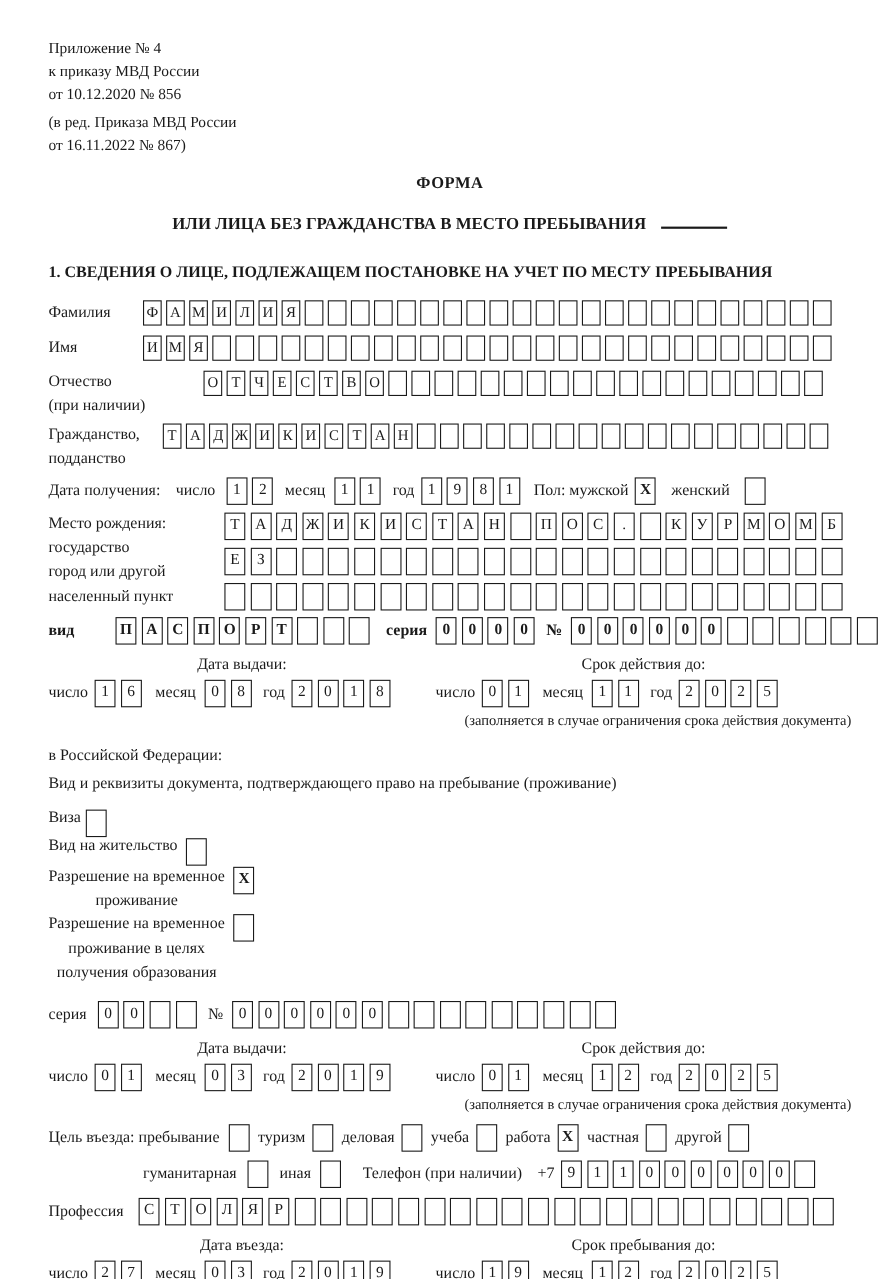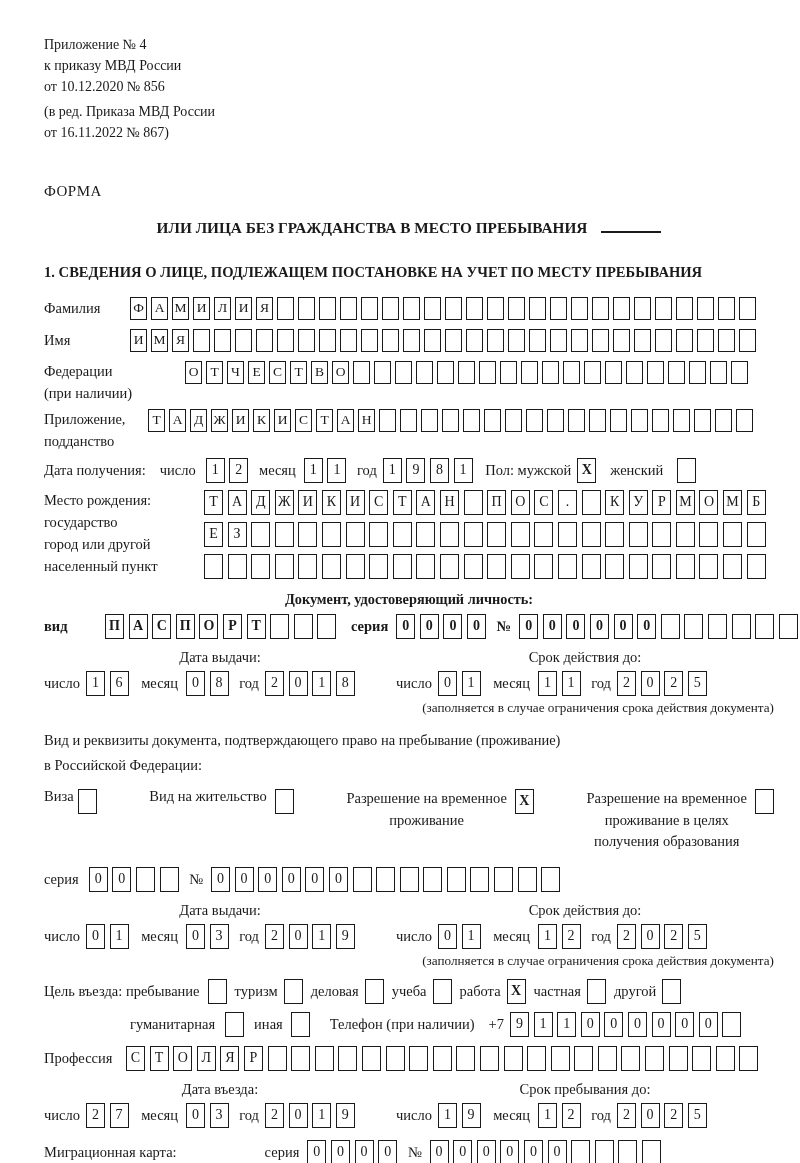--- a/index.html
+++ b/index.html
@@ -3,21 +3,21 @@
 <meta charset="utf-8">
 <style>
   html,body{margin:0;padding:0;background:#ffffff;}
   body{width:800px;min-height:1163px;color:#1a1a1a;
        font-family:"Liberation Serif","DejaVu Serif",serif;font-size:14.5px;}
   .page{box-sizing:border-box;width:800px;min-height:1163px;padding:34px 26px 16px 44px;}
 
   
   .appendix{font-size:14px;line-height:1.5;}
   .appendix .gap{margin-top:4px;}
-  .form-label{text-align:left;font-weight:normal;margin-top:40px;font-size:15px;letter-spacing:.5px;}
+  .form-label{text-align:center;font-weight:bold;margin-top:16px;font-size:15px;letter-spacing:.5px;}
 
   .title{ text-align:center;font-weight:bold;font-size:15.3px;line-height:1.6;margin-top:16px;}
   .blank-line{display:inline-block;width:60px;height:13px;border-bottom:2.2px solid #1a1a1a;margin-left:14px;}
   .section-heading{font-weight:bold;font-size:14.6px;margin-top:24px;}
 
   
   .row{display:flex;align-items:center;margin-top:9px;white-space:nowrap;}
   .row.top{align-items:flex-start;}
   .lbl{flex:none;}
   .w86{width:86px;} .w140{width:141px;} .w104{width:104px;} .w160{width:160px;} .w61{width:61px;}
@@ -44,21 +44,21 @@
   .date-col1{width:352px;flex:none;}
   .date-col2{flex:1;}
   .date-head{text-align:center;margin-bottom:5px;}
   .date-col2 .date-head{text-align:center;}
   .date-fields{display:flex;align-items:center;white-space:nowrap;}
   .note{font-size:13.2px;text-align:right;margin-top:4px;}
 
   .plain{margin-top:12px;line-height:1.7;}
 
   
-  .permits{display:flex;align-items:flex-start;justify-content:space-between;margin-top:10px;}
+  .permits{display:flex;align-items:flex-start;justify-content:space-between;margin-top:10px;flex-direction:column;}
   .permit-opt{display:flex;align-items:flex-start;}
   .permit-text{text-align:center;line-height:1.5;}
   .permit-opt .checkbox{margin-left:8px;margin-top:1px;}
 </style>
 </head>
 <body>
 
 <div class="page">
 
   <div class="appendix">
@@ -84,29 +84,29 @@
     <span class="cells"><span class="cell">Ф</span><span class="cell">А</span><span class="cell">М</span><span class="cell">И</span><span class="cell">Л</span><span class="cell">И</span><span class="cell">Я</span><span class="cell"></span><span class="cell"></span><span class="cell"></span><span class="cell"></span><span class="cell"></span><span class="cell"></span><span class="cell"></span><span class="cell"></span><span class="cell"></span><span class="cell"></span><span class="cell"></span><span class="cell"></span><span class="cell"></span><span class="cell"></span><span class="cell"></span><span class="cell"></span><span class="cell"></span><span class="cell"></span><span class="cell"></span><span class="cell"></span><span class="cell"></span><span class="cell"></span><span class="cell"></span></span>
   </div>
 
   <div class="row">
     <span class="lbl w86">Имя</span>
     <span class="cells"><span class="cell">И</span><span class="cell">М</span><span class="cell">Я</span><span class="cell"></span><span class="cell"></span><span class="cell"></span><span class="cell"></span><span class="cell"></span><span class="cell"></span><span class="cell"></span><span class="cell"></span><span class="cell"></span><span class="cell"></span><span class="cell"></span><span class="cell"></span><span class="cell"></span><span class="cell"></span><span class="cell"></span><span class="cell"></span><span class="cell"></span><span class="cell"></span><span class="cell"></span><span class="cell"></span><span class="cell"></span><span class="cell"></span><span class="cell"></span><span class="cell"></span><span class="cell"></span><span class="cell"></span><span class="cell"></span></span>
   </div>
 
   <div class="row top">
     <span class="lbl w140">
-      <div class="l">Федерации</div>
+      <div class="l">Отчество</div>
       <div class="l">(при наличии)</div>
     </span>
     <span class="cells"><span class="cell">О</span><span class="cell">Т</span><span class="cell">Ч</span><span class="cell">Е</span><span class="cell">С</span><span class="cell">Т</span><span class="cell">В</span><span class="cell">О</span><span class="cell"></span><span class="cell"></span><span class="cell"></span><span class="cell"></span><span class="cell"></span><span class="cell"></span><span class="cell"></span><span class="cell"></span><span class="cell"></span><span class="cell"></span><span class="cell"></span><span class="cell"></span><span class="cell"></span><span class="cell"></span><span class="cell"></span><span class="cell"></span><span class="cell"></span><span class="cell"></span><span class="cell"></span></span>
   </div>
 
   <div class="row top" style="margin-top:4px;">
     <span class="lbl w104">
-      <div class="l">Приложение,</div>
+      <div class="l">Гражданство,</div>
       <div class="l">подданство</div>
     </span>
     <span class="cells"><span class="cell">Т</span><span class="cell">А</span><span class="cell">Д</span><span class="cell">Ж</span><span class="cell">И</span><span class="cell">К</span><span class="cell">И</span><span class="cell">С</span><span class="cell">Т</span><span class="cell">А</span><span class="cell">Н</span><span class="cell"></span><span class="cell"></span><span class="cell"></span><span class="cell"></span><span class="cell"></span><span class="cell"></span><span class="cell"></span><span class="cell"></span><span class="cell"></span><span class="cell"></span><span class="cell"></span><span class="cell"></span><span class="cell"></span><span class="cell"></span><span class="cell"></span><span class="cell"></span><span class="cell"></span><span class="cell"></span></span>
   </div>
 
   <div class="row" style="margin-top:6px;">
     <span>Дата получения:</span>
     <span class="gap14">число</span>
     <span class="cells cells-lg gap10"><span class="cell">1</span><span class="cell">2</span></span>
     <span class="gap6">месяц</span>
@@ -126,21 +126,20 @@
       <div class="l">город или другой</div>
       <div class="l">населенный пункт</div>
     </span>
     <span>
       <div class="cells cells-lg cellrow"><span class="cell">Т</span><span class="cell">А</span><span class="cell">Д</span><span class="cell">Ж</span><span class="cell">И</span><span class="cell">К</span><span class="cell">И</span><span class="cell">С</span><span class="cell">Т</span><span class="cell">А</span><span class="cell">Н</span><span class="cell"></span><span class="cell">П</span><span class="cell">О</span><span class="cell">С</span><span class="cell">.</span><span class="cell"></span><span class="cell">К</span><span class="cell">У</span><span class="cell">Р</span><span class="cell">М</span><span class="cell">О</span><span class="cell">М</span><span class="cell">Б</span></div>
       <div class="cells cells-lg cellrow"><span class="cell">Е</span><span class="cell">З</span><span class="cell"></span><span class="cell"></span><span class="cell"></span><span class="cell"></span><span class="cell"></span><span class="cell"></span><span class="cell"></span><span class="cell"></span><span class="cell"></span><span class="cell"></span><span class="cell"></span><span class="cell"></span><span class="cell"></span><span class="cell"></span><span class="cell"></span><span class="cell"></span><span class="cell"></span><span class="cell"></span><span class="cell"></span><span class="cell"></span><span class="cell"></span><span class="cell"></span></div>
       <div class="cells cells-lg cellrow"><span class="cell"></span><span class="cell"></span><span class="cell"></span><span class="cell"></span><span class="cell"></span><span class="cell"></span><span class="cell"></span><span class="cell"></span><span class="cell"></span><span class="cell"></span><span class="cell"></span><span class="cell"></span><span class="cell"></span><span class="cell"></span><span class="cell"></span><span class="cell"></span><span class="cell"></span><span class="cell"></span><span class="cell"></span><span class="cell"></span><span class="cell"></span><span class="cell"></span><span class="cell"></span><span class="cell"></span></div>
     </span>
   </div>
 
-  <div class="center-b">Документ, удостоверяющий личность:</div>
 
   <div class="row" style="margin-top:6px;font-weight:bold;">
     <span class="lbl w61">вид</span>
     <span class="cells cells-lg"><span class="cell">П</span><span class="cell">А</span><span class="cell">С</span><span class="cell">П</span><span class="cell">О</span><span class="cell">Р</span><span class="cell">Т</span><span class="cell"></span><span class="cell"></span><span class="cell"></span></span>
     <span class="gap10">серия</span>
     <span class="cells cells-lg gap8"><span class="cell">0</span><span class="cell">0</span><span class="cell">0</span><span class="cell">0</span></span>
     <span class="gap6">№</span>
     <span class="cells cells-lg gap8"><span class="cell">0</span><span class="cell">0</span><span class="cell">0</span><span class="cell">0</span><span class="cell">0</span><span class="cell">0</span><span class="cell"></span><span class="cell"></span><span class="cell"></span><span class="cell"></span><span class="cell"></span><span class="cell"></span></span>
   </div>
 
@@ -164,22 +163,22 @@
         <span class="gap8">месяц</span>
         <span class="cells cells-lg gap8"><span class="cell">1</span><span class="cell">1</span></span>
         <span class="gap6">год</span>
         <span class="cells cells-lg gap6"><span class="cell">2</span><span class="cell">0</span><span class="cell">2</span><span class="cell">5</span></span>
       </div>
     </div>
   </div>
   <div class="note">(заполняется в случае ограничения срока действия документа)</div>
 
   <div class="plain">
+    <div>в Российской Федерации:</div>
     <div>Вид и реквизиты документа, подтверждающего право на пребывание (проживание)</div>
-    <div>в Российской Федерации:</div>
   </div>
 
   <div class="permits">
     <div class="permit-opt">
       <span>Виза</span>
       <span class="checkbox" style="margin-left:4px;"></span>
     </div>
     <div class="permit-opt">
       <span>Вид на жительство</span>
       <span class="checkbox"></span>

